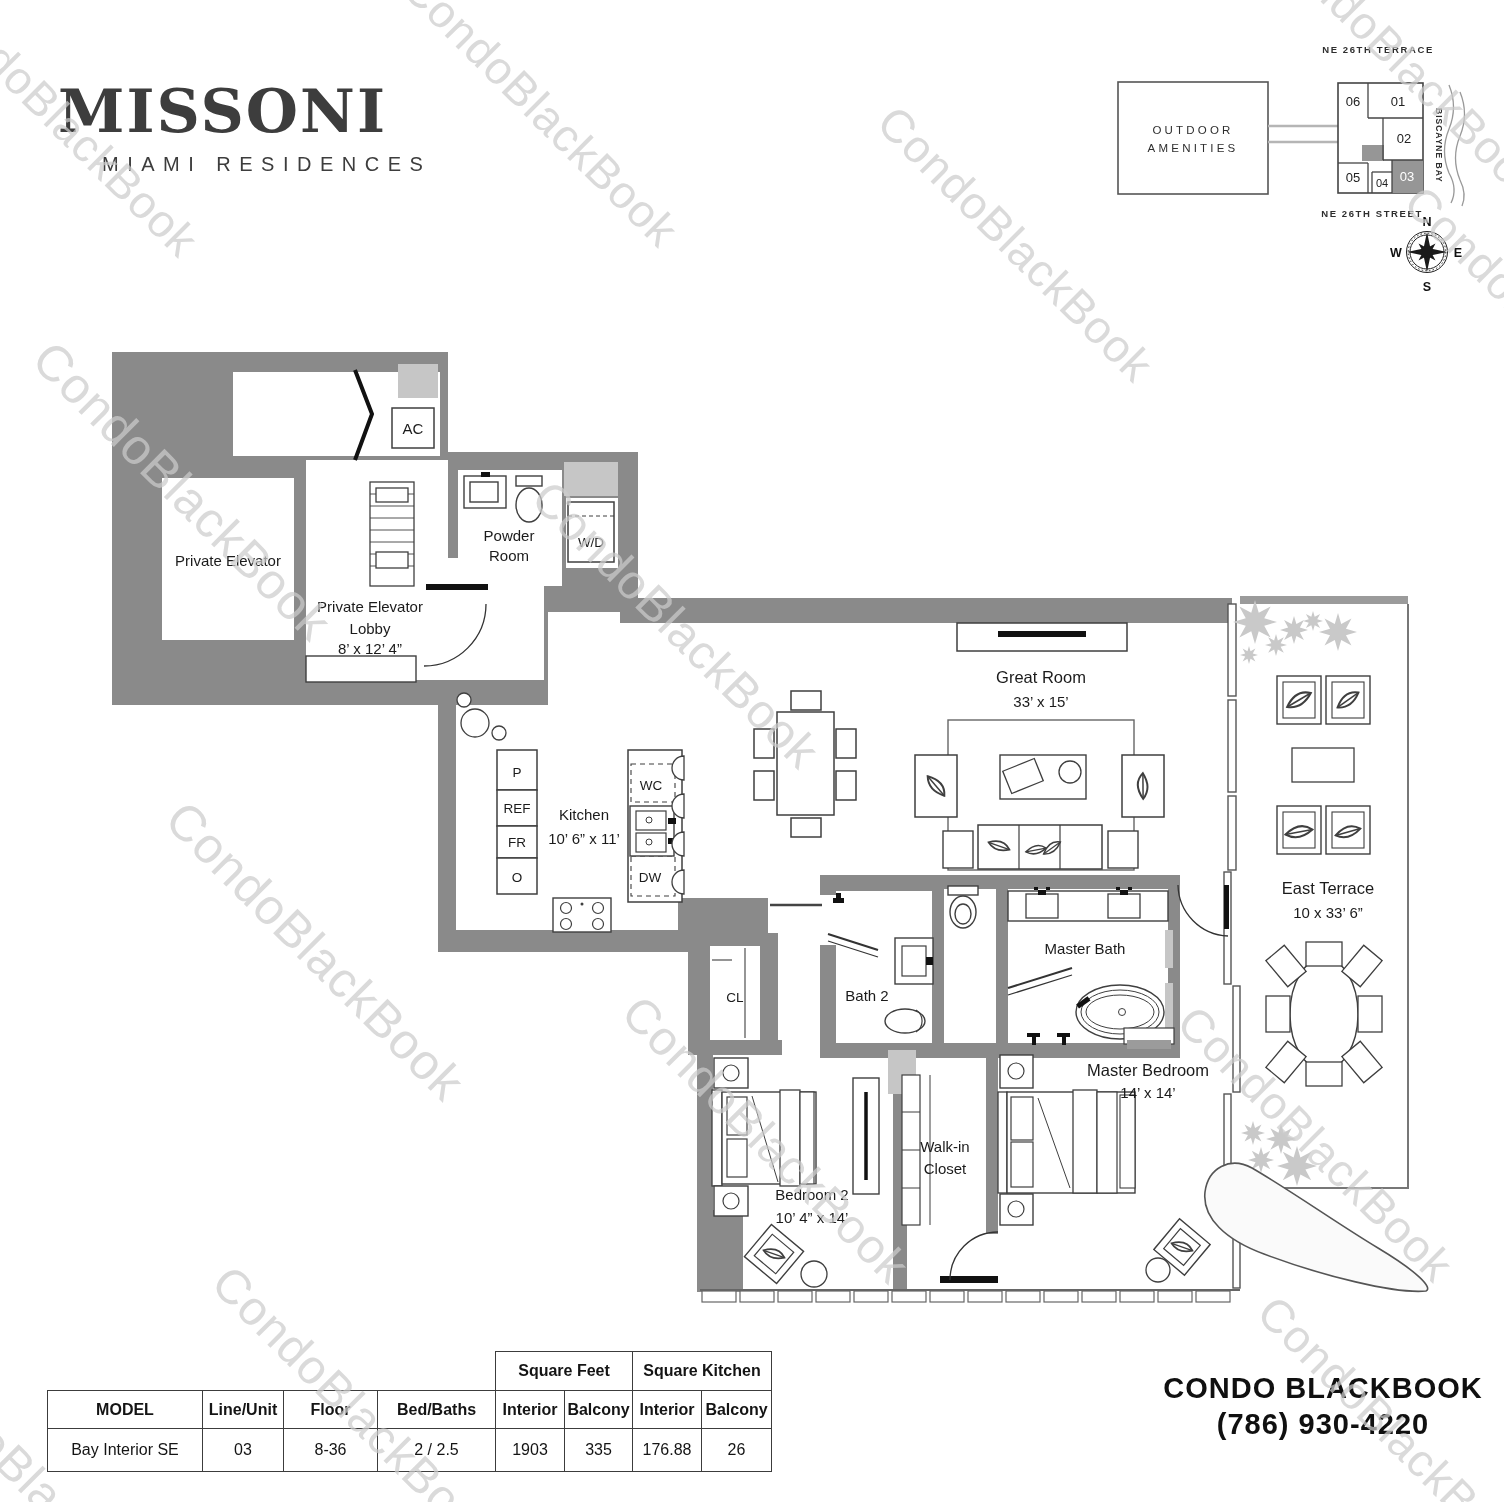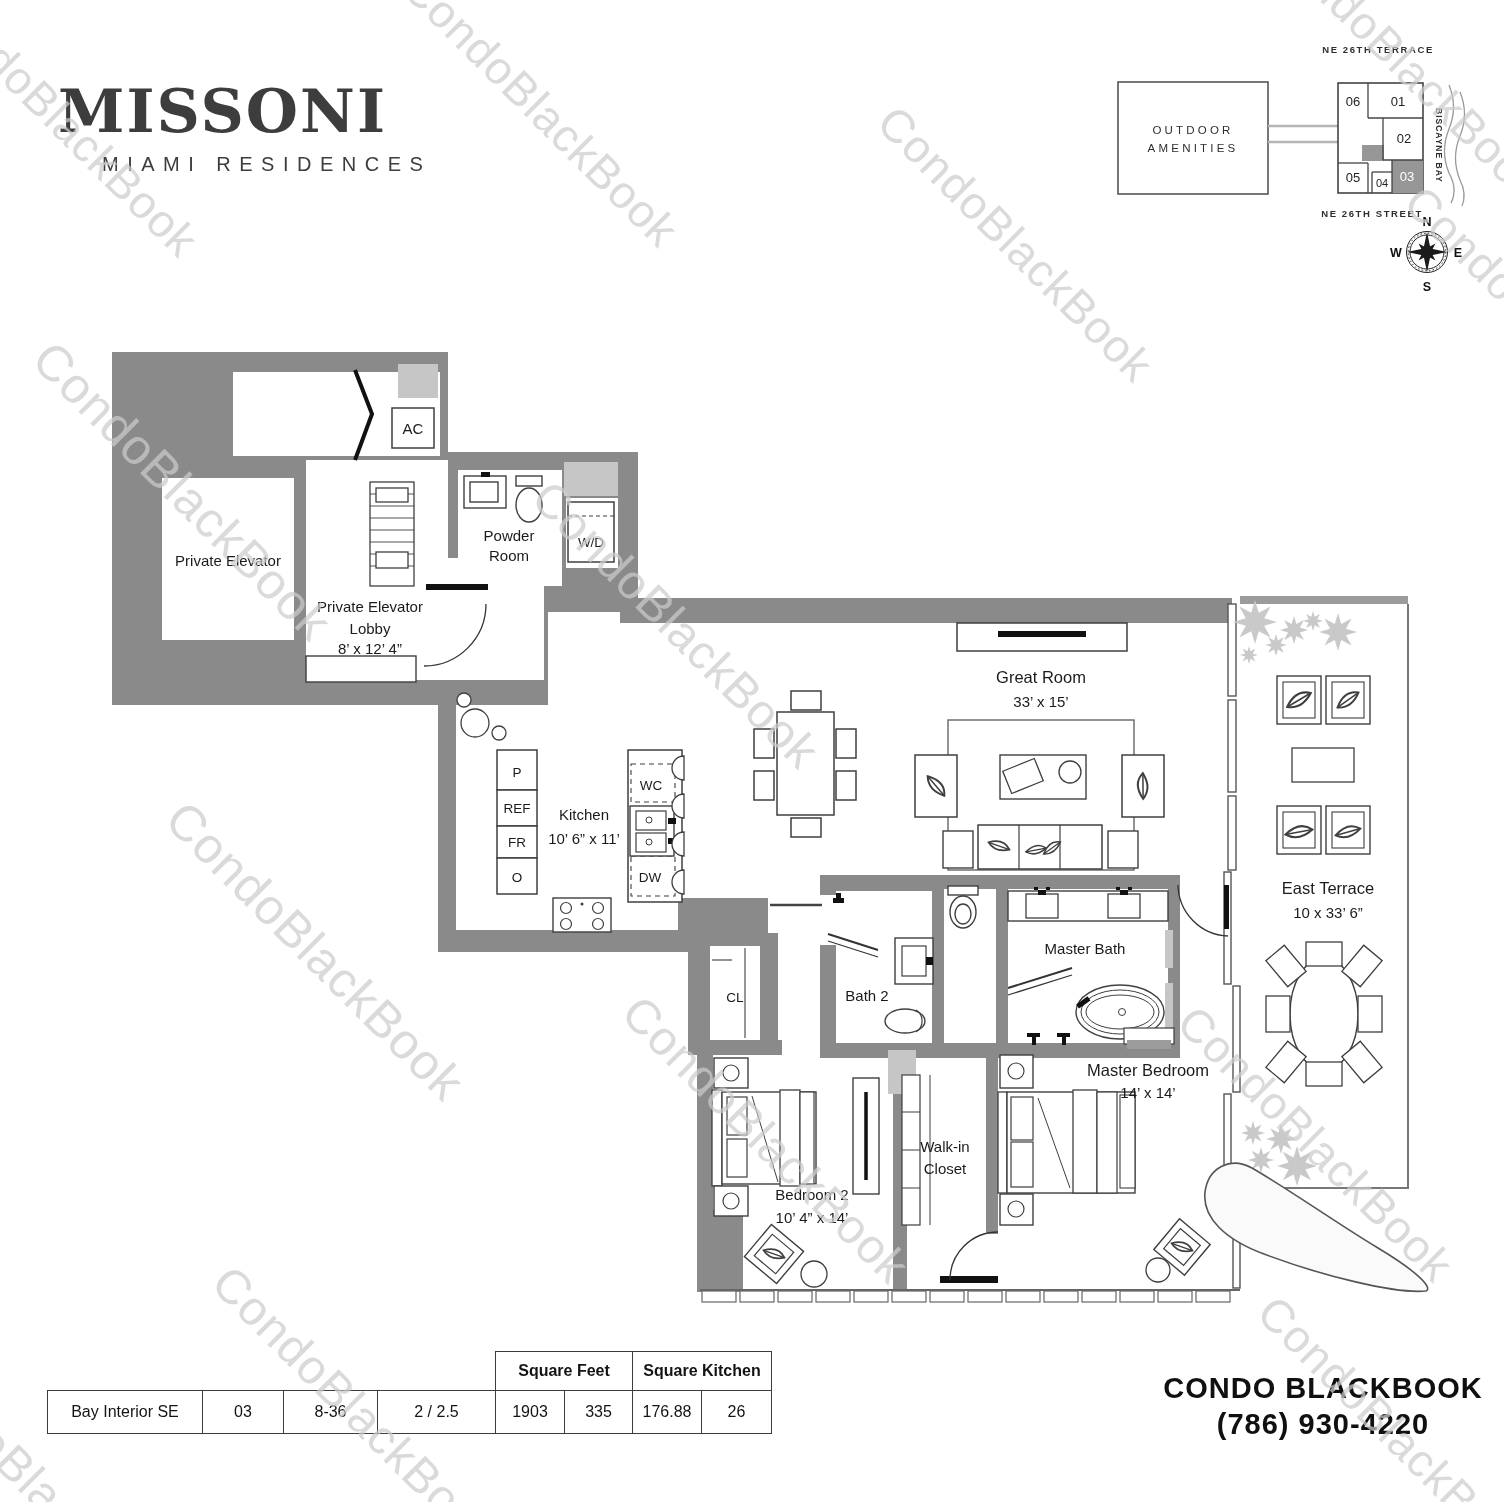--- a/index.html
+++ b/index.html
@@ -489,20 +489,30 @@
       <col style="width:68px">
       <col style="width:69px">
       <col style="width:70px">
   </colgroup>
   <tbody>
       <tr style="height:39px">
     <td class="blank" colspan="4"></td>
     <td class="hd" colspan="2">Square Feet</td>
     <td class="hd" colspan="2">Square Kitchen</td>
   </tr>
+  <tr style="height:38px">
+    <td class="hd">MODEL</td>
+    <td class="hd">Line/Unit</td>
+    <td class="hd">Floor</td>
+    <td class="hd">Bed/Baths</td>
+    <td class="hd">Interior</td>
+    <td class="hd">Balcony</td>
+    <td class="hd">Interior</td>
+    <td class="hd">Balcony</td>
+  </tr>
   <tr style="height:43px">
     <td>Bay Interior SE</td>
     <td>03</td>
     <td>8-36</td>
     <td>2 / 2.5</td>
     <td>1903</td>
     <td>335</td>
     <td>176.88</td>
     <td>26</td>
   </tr>

